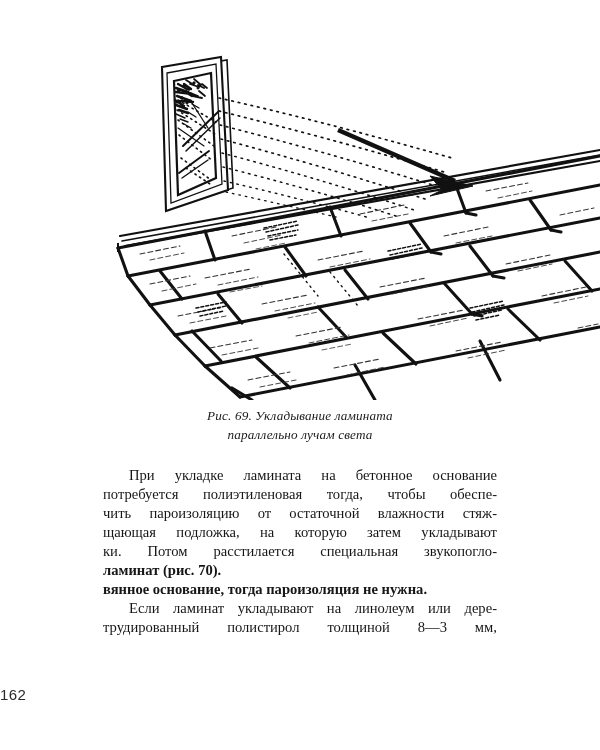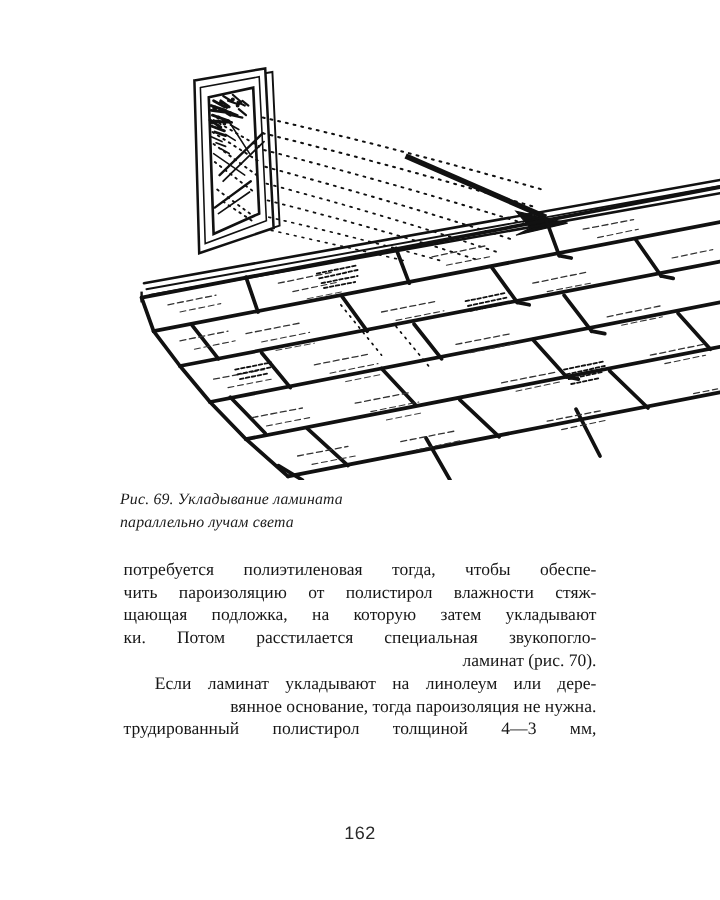--- a/index.html
+++ b/index.html
@@ -36,21 +36,21 @@
     width: 600px;
     height: 360px;
   }
 
   
   .figure-caption {
     position: absolute;
     left: 100px;
     top: 406px;
     width: 400px;
-    text-align: left;
+    text-align: center;
     font-style: italic;
     font-size: 13.2px;
     line-height: 19px;
     letter-spacing: 0.15px;
     color: #1a1a1a;
   }
   .figure-caption .cap-line {
     display: block;
     white-space: nowrap;
   }
@@ -71,33 +71,34 @@
   .para .ln {
     display: block;
     white-space: nowrap;
   }
   
   .para .ln.just {
     text-align: justify;
     text-align-last: justify;
   }
   .para .ln.last {
-    text-align: right;
+    text-align: left;
+    font-weight: bold;
   }
   .para .ln.indent {
     text-indent: 26px;
   }
 
   
   .folio {
     position: absolute;
     left: 0;
     top: 686px;
     width: 600px;
-    text-align: center;
+    text-align: left;
     font-family: "Liberation Sans", "DejaVu Sans", sans-serif;
     font-size: 15px;
     color: #2a2a2a;
     letter-spacing: 0.4px;
   }
 </style>
 </head>
 <body>
 
 <div class="page">
@@ -332,32 +333,33 @@
   </div>
 
   <div class="figure-caption">
     <span class="cap-line">Рис. 69. Укладывание ламината</span>
     <span class="cap-line">параллельно лучам света</span>
   </div>
 
   <div class="body-text">
 
     <p class="para">
+      <span class="ln just indent">При укладке ламината на бетонное основание</span>
       <span class="ln just">потребуется полиэтиленовая тогда, чтобы обеспе-</span>
-      <span class="ln just">чить пароизоляцию от полистирол влажности стяж-</span>
+      <span class="ln just">чить пароизоляцию от остаточной влажности стяж-</span>
       <span class="ln just">щающая подложка, на которую затем укладывают</span>
       <span class="ln just">ки. Потом расстилается специальная звукопогло-</span>
       <span class="ln last">ламинат (рис. 70).</span>
     </p>
 
     <p class="para">
+      <span class="ln last">вянное основание, тогда пароизоляция не нужна.</span>
       <span class="ln just indent">Если ламинат укладывают на линолеум или дере-</span>
-      <span class="ln last">вянное основание, тогда пароизоляция не нужна.</span>
     </p>
 
     <p class="para">
-      <span class="ln just">трудированный полистирол толщиной 4—3 мм,</span>
+      <span class="ln just">трудированный полистирол толщиной 8—3 мм,</span>
     </p>
   </div>
 
   <div class="folio">162</div>
 
 </div>
 
 </body></html>

